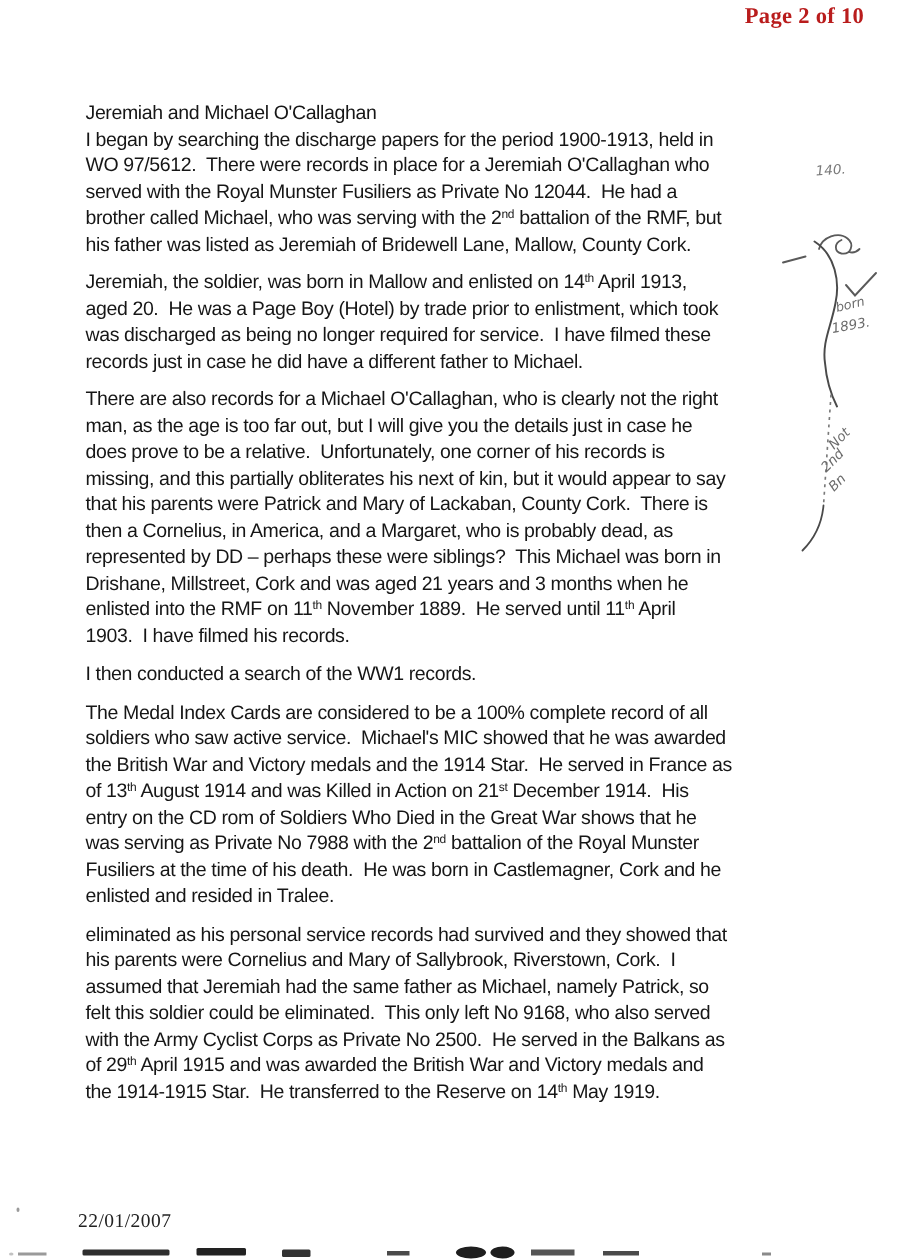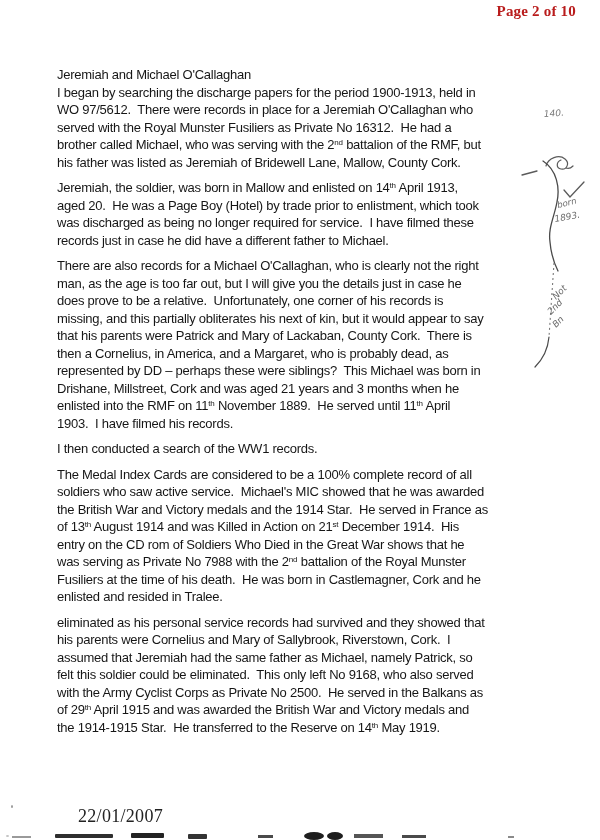--- a/index.html
+++ b/index.html
@@ -15,44 +15,44 @@
   }
   .content{
     position:absolute;left:57px;top:66px;width:500px;
     color:#161616;font-size:13px;letter-spacing:-0.25px;
   }
   .para{margin:0 0 8px 0;}
   .line{white-space:pre;height:17.5px;line-height:17.5px;}
   .title-line{white-space:pre;height:17.5px;line-height:17.5px;}
   sup{font-size:8px;line-height:0;vertical-align:4px;letter-spacing:-0.2px;}
   .footer-date{
-    position:absolute;left:78px;top:806px;
+    position:absolute;left:52px;top:806px;
     font-family:"Liberation Serif", serif;
-    font-size:18px;color:#222;letter-spacing:.3px;
+    font-size:13px;color:#222;letter-spacing:.3px;
   }
   .margin-annotations{position:absolute;left:510px;top:95px;width:90px;height:290px;}
   .margin-annotations svg{display:block;}
   .hand{font-family:"DejaVu Sans", sans-serif;font-style:italic;}
   .cutoff-strip{position:absolute;left:0;top:828px;width:600px;height:12px;}
   .speck{position:absolute;background:#9a9a9a;border-radius:50%;}
   .speck.s1{left:11px;top:805px;width:2px;height:3px;}
   .speck.s2{left:6px;top:835px;width:3px;height:2px;opacity:.6;}
 </style>
 </head>
 <body>
 
 <div class="page-number">Page 2 of 10</div>
 
 <div class="content">
   <div class="para">
     <div class="title-line">Jeremiah and Michael O'Callaghan</div>
     <div>
         <div class="line">I began by searching the discharge papers for the period 1900-1913, held in</div>
         <div class="line">WO 97/5612.  There were records in place for a Jeremiah O'Callaghan who</div>
-        <div class="line">served with the Royal Munster Fusiliers as Private No 16312.  He had a</div>
+        <div class="line">served with the Royal Munster Fusiliers as Private No 12044.  He had a</div>
         <div class="line">brother called Michael, who was serving with the 2<sup>nd</sup> battalion of the RMF, but</div>
         <div class="line">his father was listed as Jeremiah of Bridewell Lane, Mallow, County Cork.</div>
       </div>
   </div>
   <div class="para">
       <div class="line">Jeremiah, the soldier, was born in Mallow and enlisted on 14<sup>th</sup> April 1913,</div>
       <div class="line">aged 20.  He was a Page Boy (Hotel) by trade prior to enlistment, which took</div>
       <div class="line">was discharged as being no longer required for service.  I have filmed these</div>
       <div class="line">records just in case he did have a different father to Michael.</div>
     </div>

